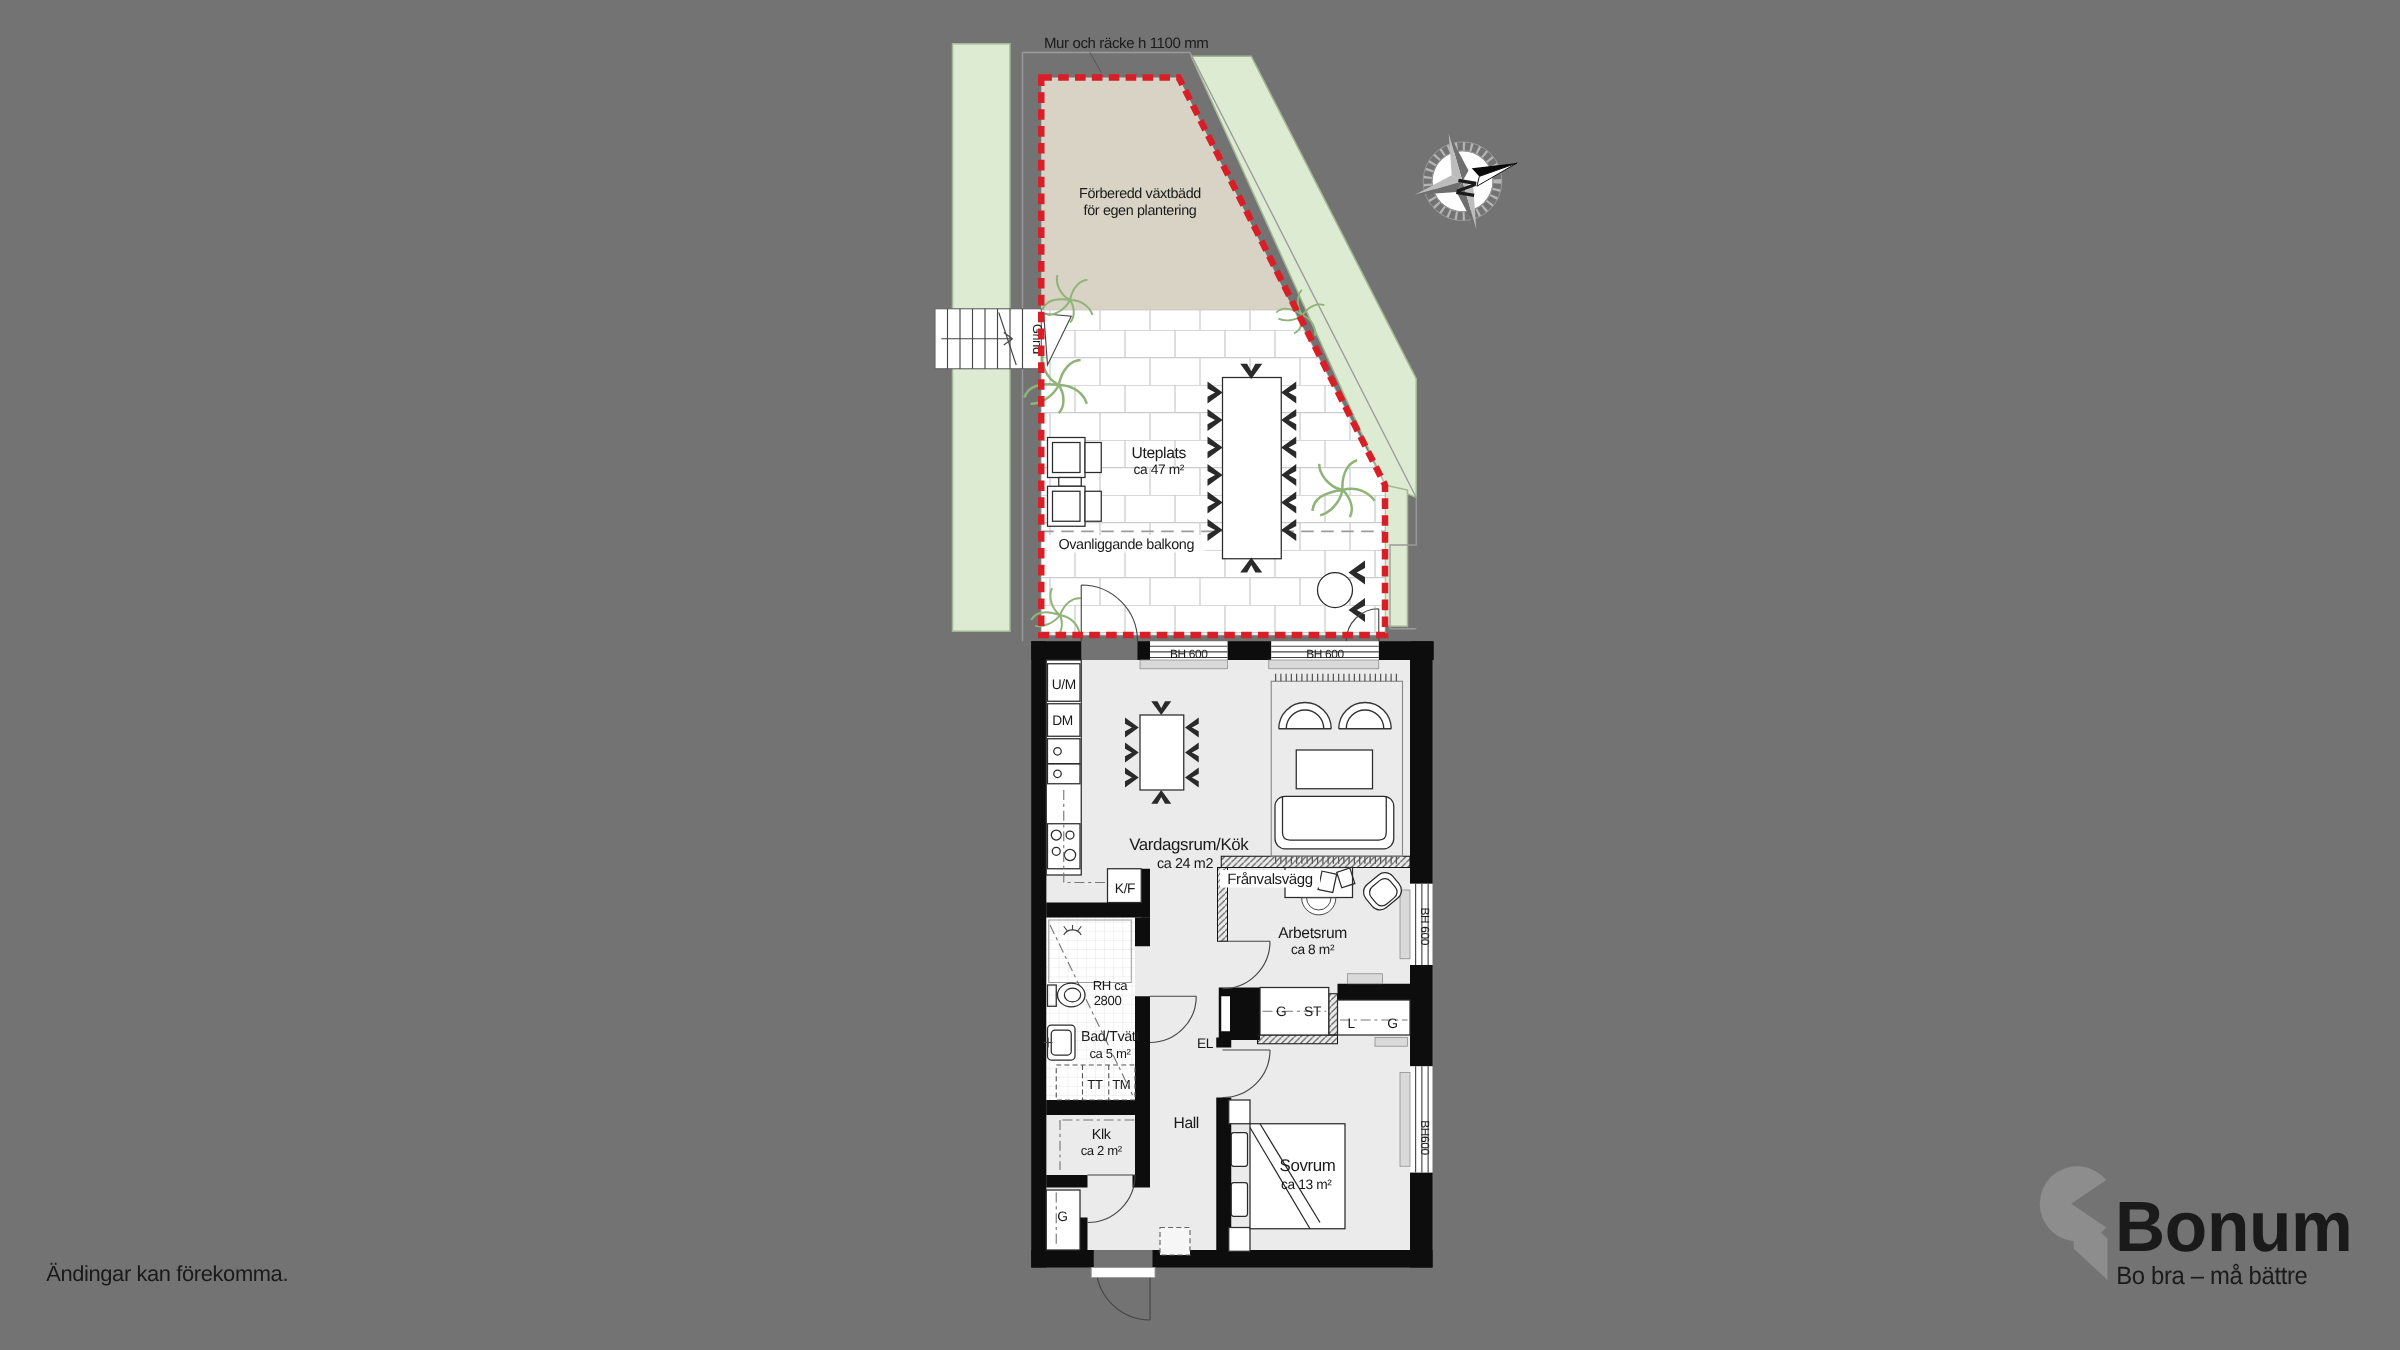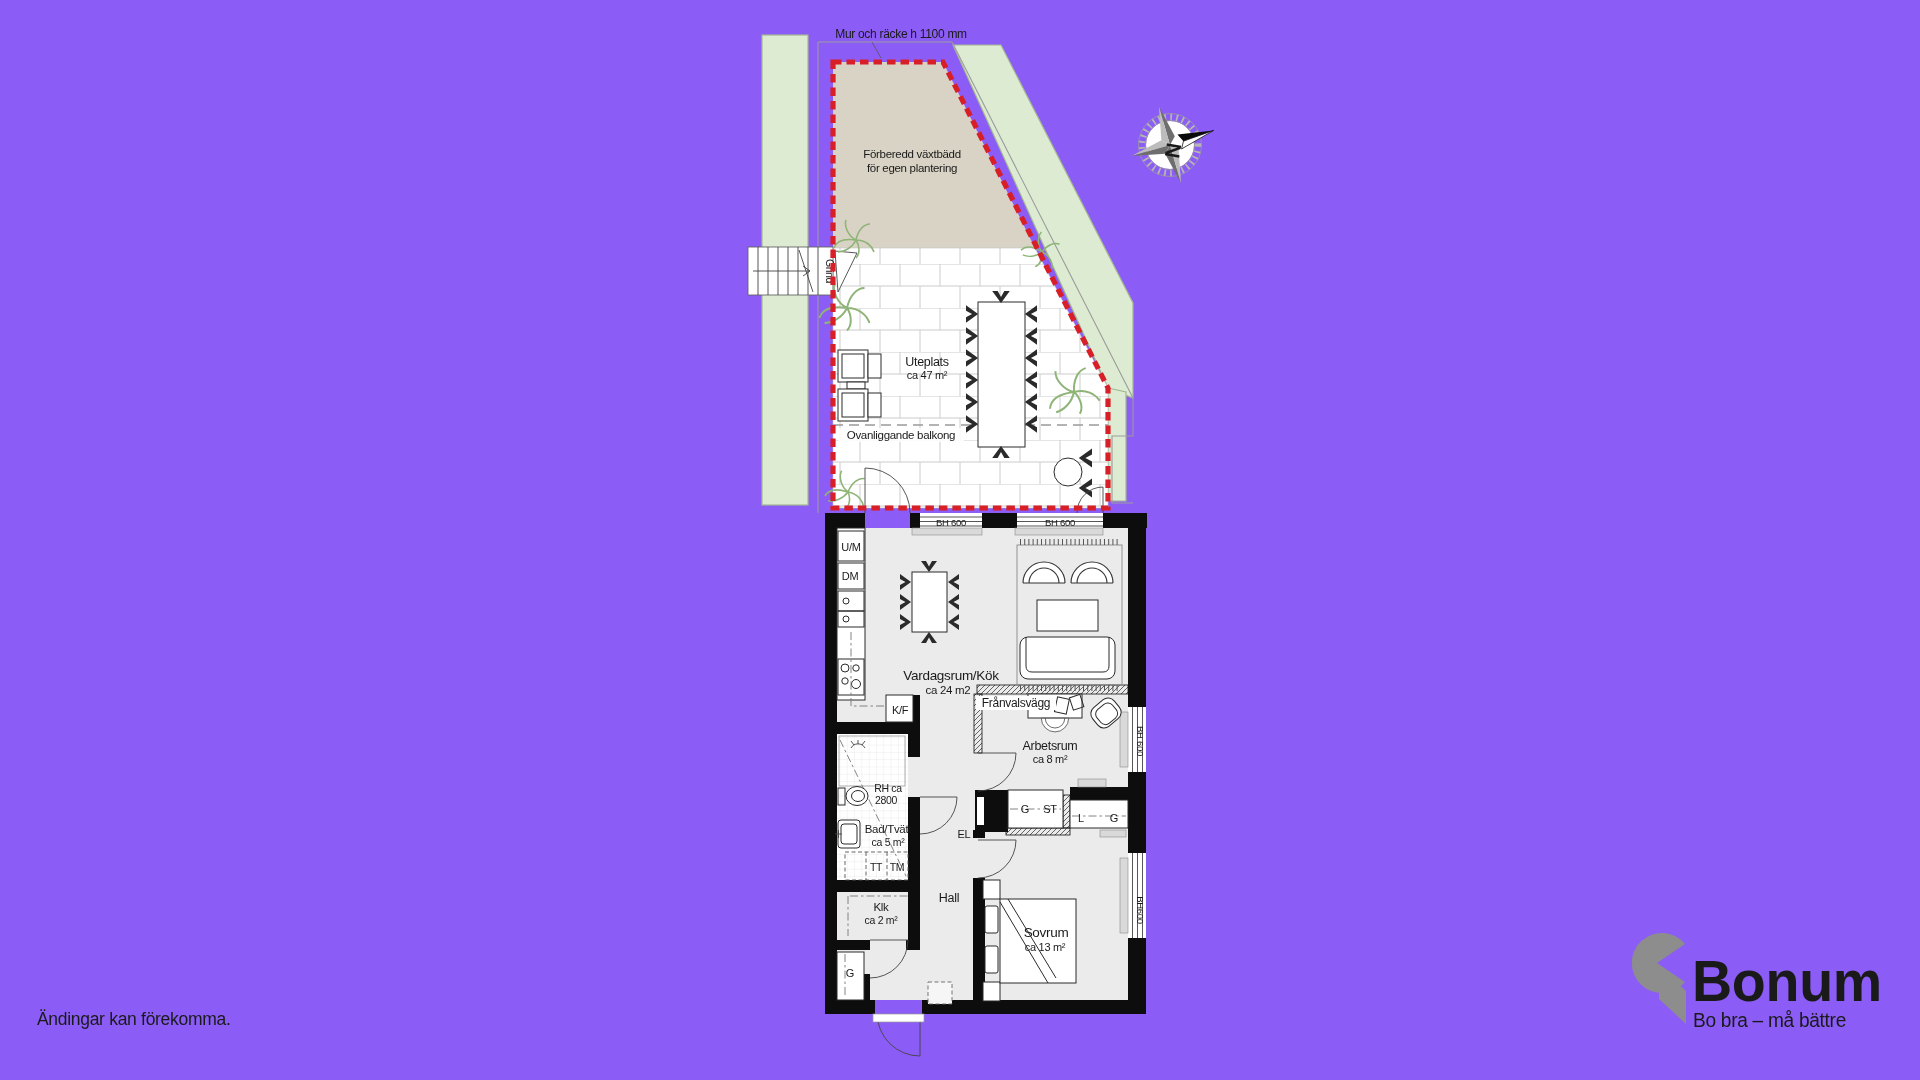--- a/index.html
+++ b/index.html
@@ -1,16 +1,16 @@
 <!DOCTYPE html>
 <html><head>
 <meta charset="utf-8">
 <style>
   html,body{margin:0;padding:0;background:#fff;}
-  #stage{position:relative;width:1920px;height:1080px;background:#8b5cf6;overflow:hidden;}
+  #stage{position:relative;width:1920px;height:1080px;background:#737373;overflow:hidden;}
   svg text{font-family:"Liberation Sans",sans-serif;fill:#1a1a1a;text-anchor:middle;letter-spacing:-0.3px;}
   svg text.ts{text-anchor:start;}
   .w{fill:#0d0d0d;}
   .wh{fill:#ffffff;}
   .thin{fill:#ffffff;stroke:#2b2b2b;stroke-width:1;}
   .thinn{fill:none;stroke:#2b2b2b;stroke-width:1;}
   .lt{fill:none;stroke:#444;stroke-width:0.9;}
   .dd{fill:none;stroke:#777;stroke-width:0.9;stroke-dasharray:8 3 2.5 3;}
   .gray-line{stroke:#9b9b9b;fill:none;stroke-width:1.1;}
   .sill{fill:#d9d9d9;stroke:#8a8a8a;stroke-width:0.6;}

